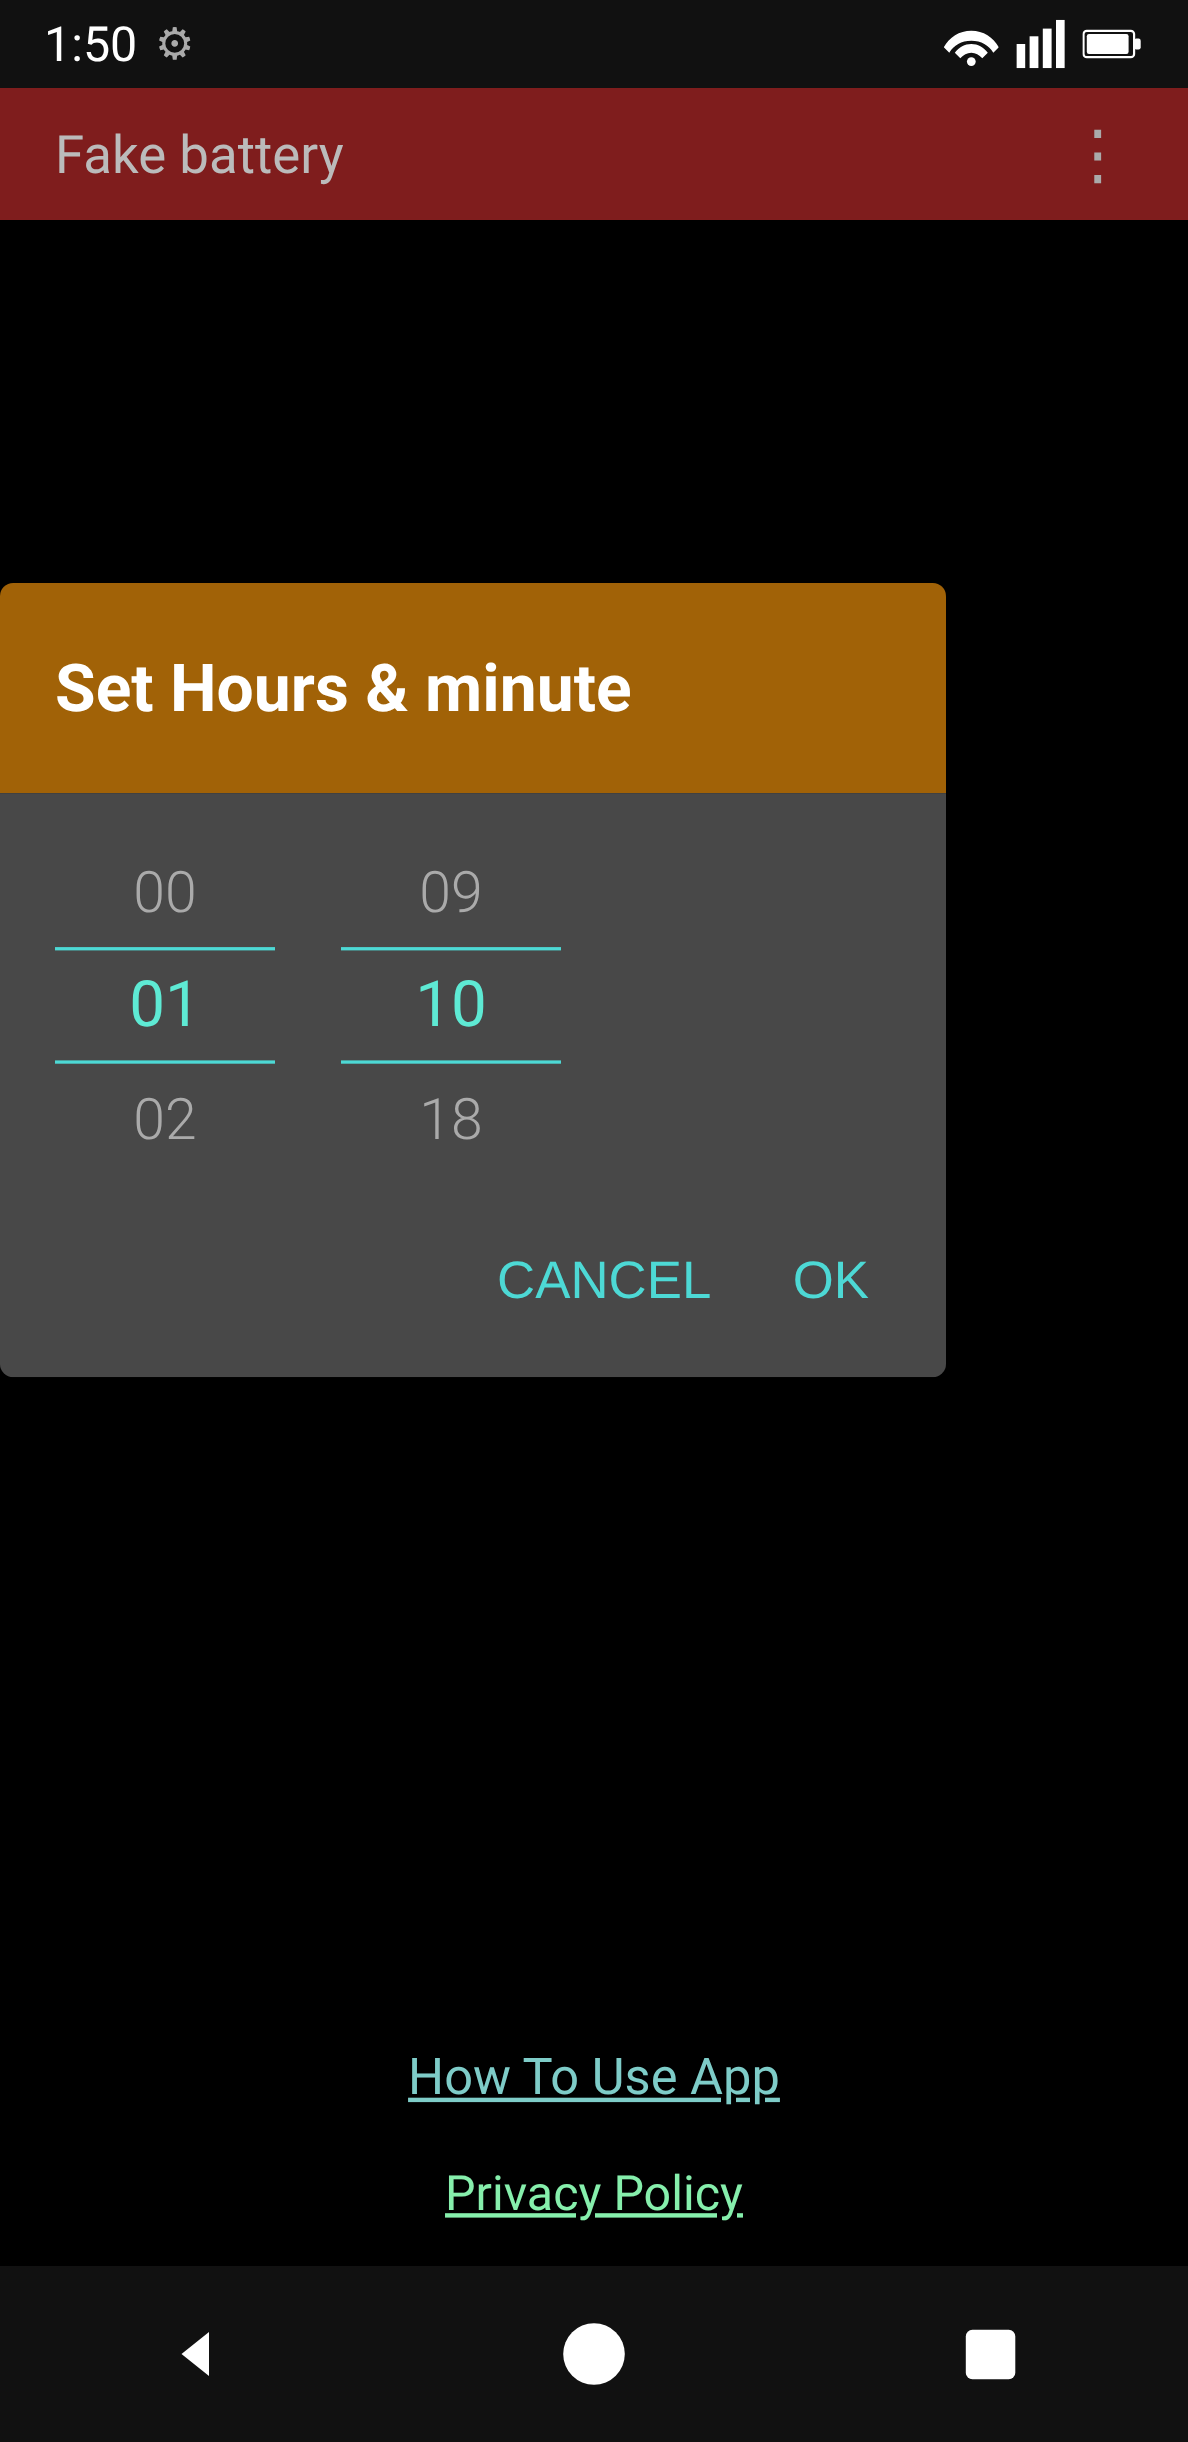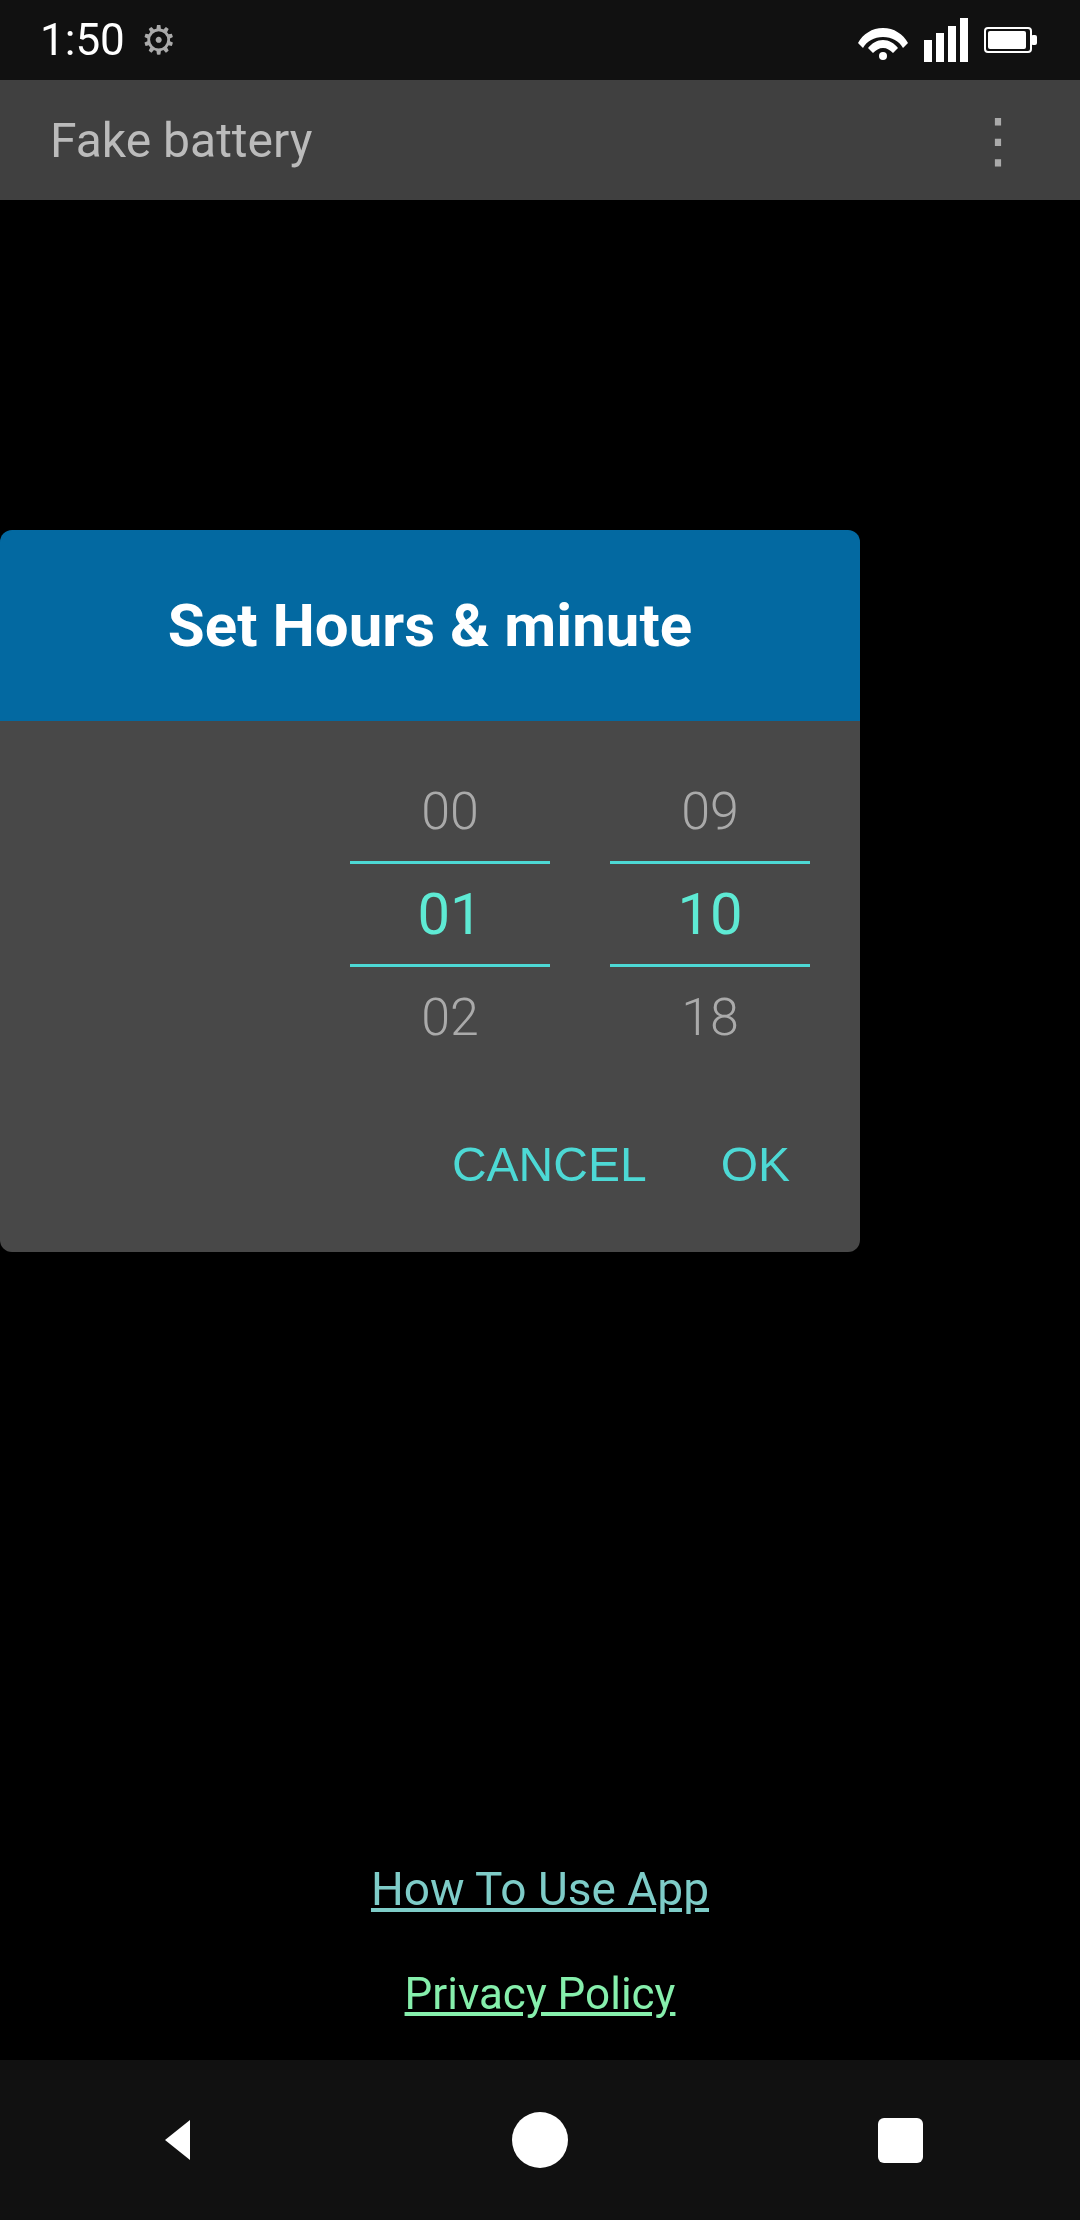--- a/index.html
+++ b/index.html
@@ -45,21 +45,21 @@
       fill: #fff;
     }
 
     
     .app-bar {
       position: absolute;
       top: 80px;
       left: 0;
       right: 0;
       height: 120px;
-      background: #404040;
+      background: #7f1d1d;
       display: flex;
       align-items: center;
       justify-content: space-between;
       padding: 0 50px;
     }
 
     .app-title {
       color: #bbb;
       font-size: 48px;
       font-weight: 400;
@@ -121,39 +121,38 @@
 
     .dialog {
       width: 860px;
       border-radius: 12px;
       overflow: hidden;
       position: absolute;
       top: 530px;
     }
 
     .dialog-header {
-      background: #0369a1;
+      background: #a16207;
       padding: 60px 50px;
-      text-align: center;
     }
 
     .dialog-header-title {
       color: #fff;
       font-size: 60px;
       font-weight: 700;
     }
 
     .dialog-body {
       background: #484848;
       padding: 40px 50px 50px;
     }
 
     .picker-container {
       display: flex;
-      justify-content: flex-end;
+      justify-content: flex-start;
       align-items: center;
       gap: 60px;
       margin-bottom: 50px;
     }
 
     .picker-column {
       display: flex;
       flex-direction: column;
       align-items: center;
       width: 200px;

